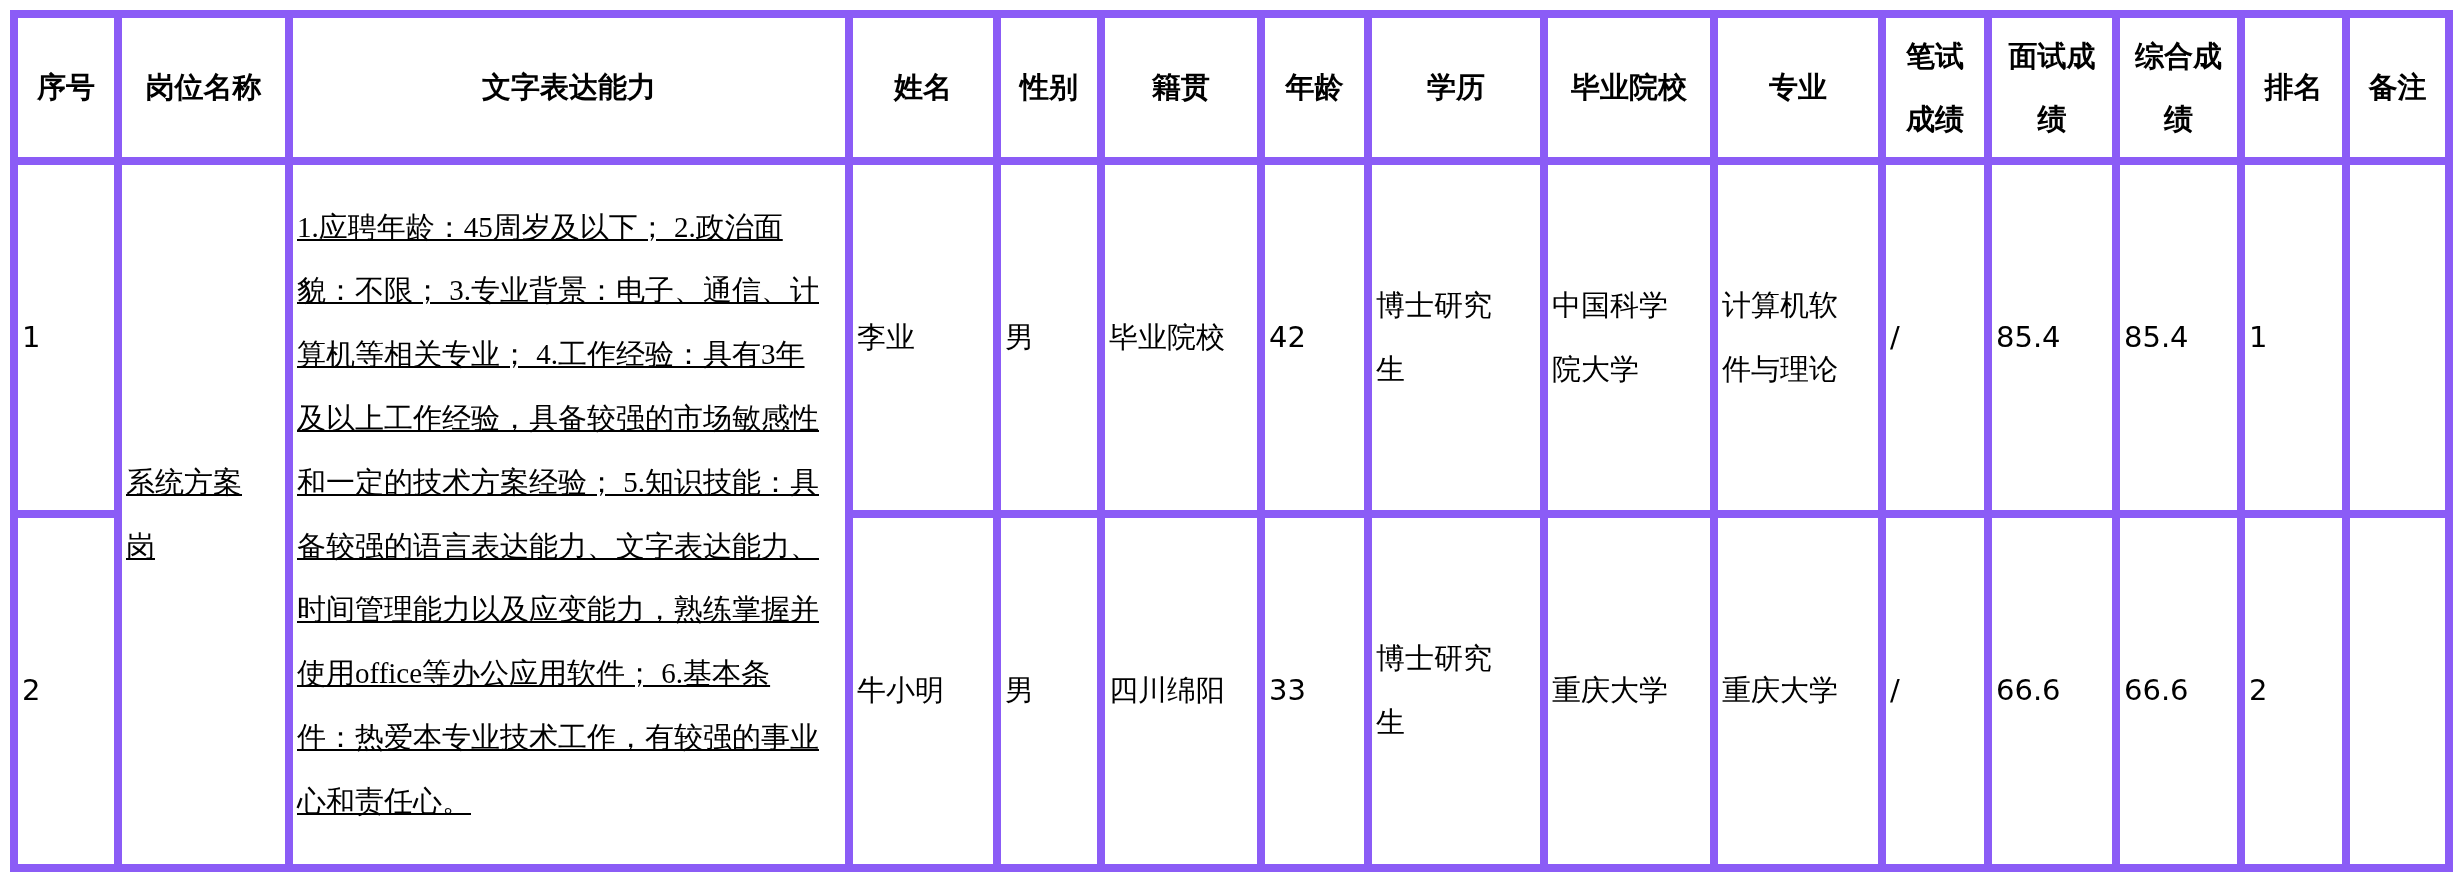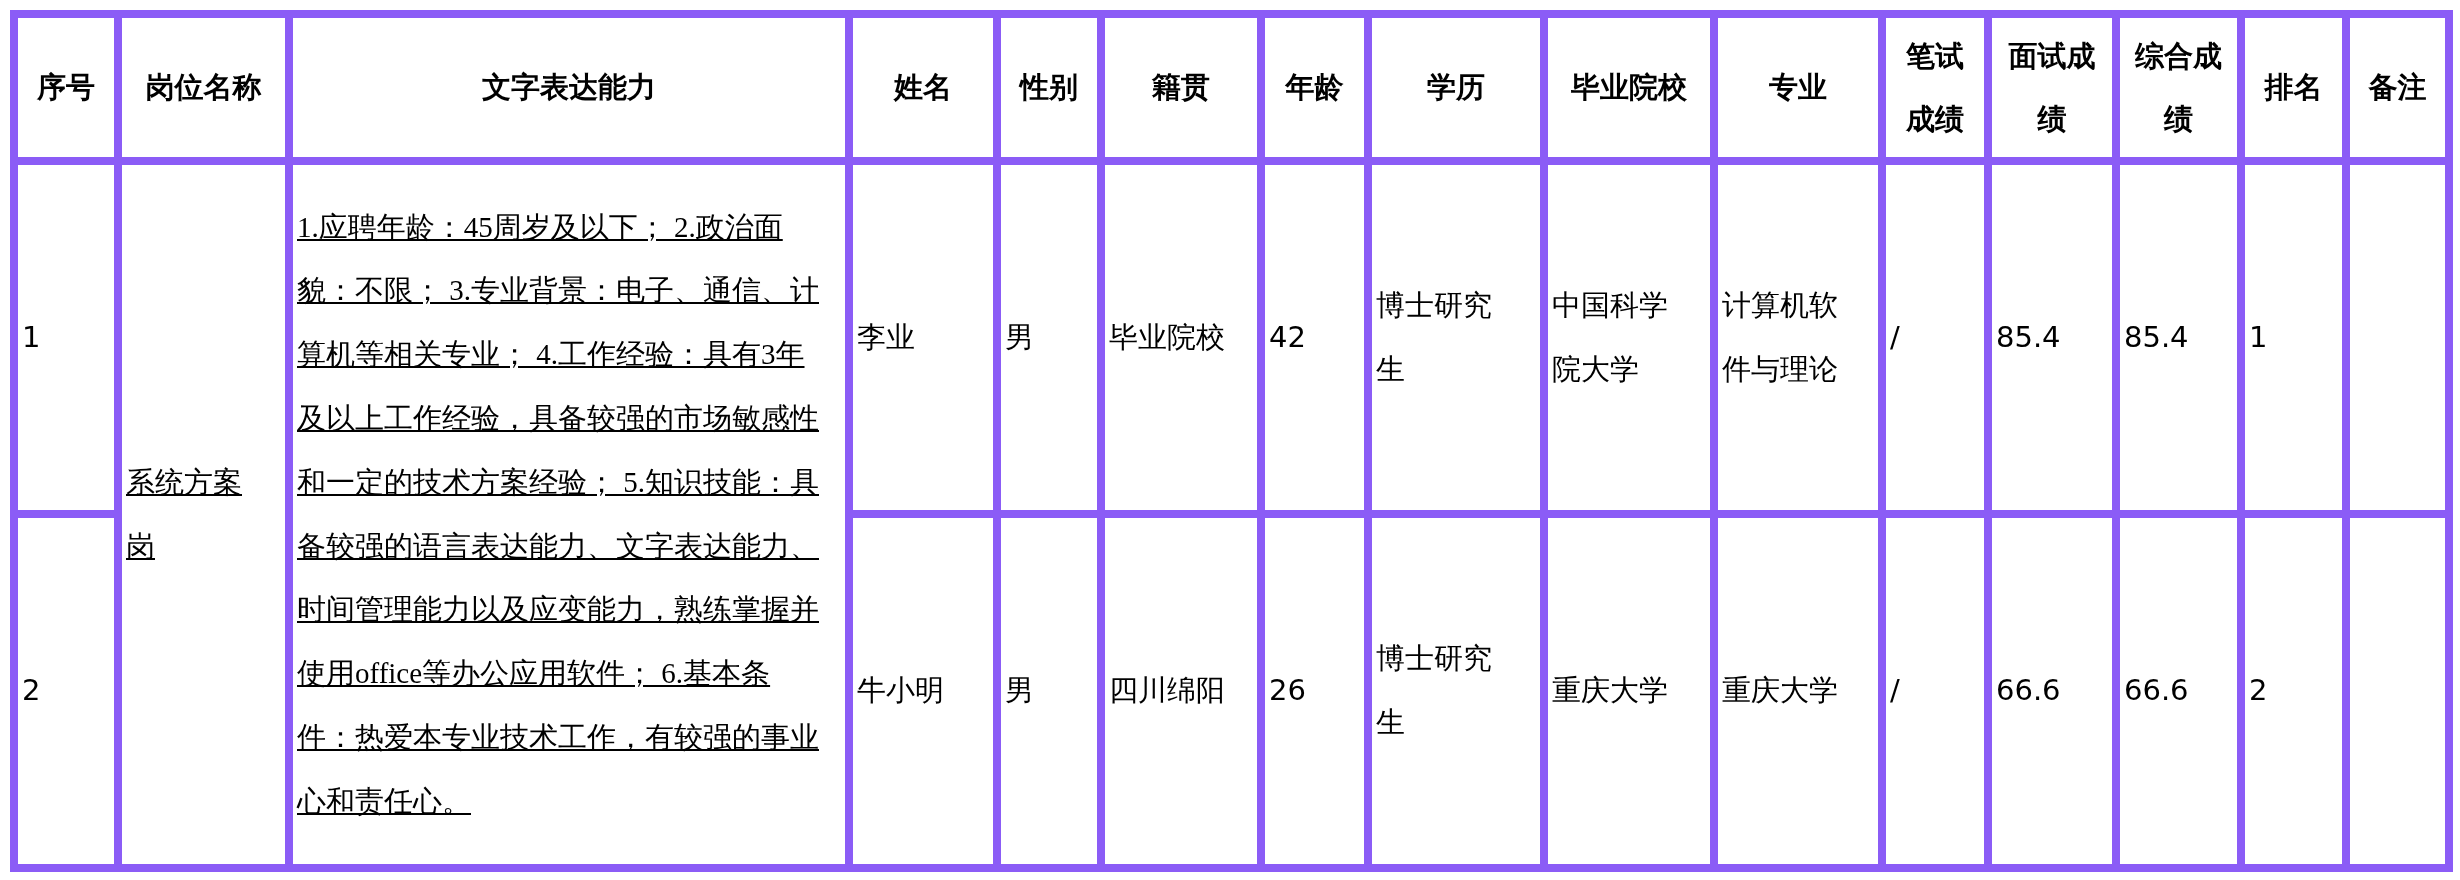--- a/index.html
+++ b/index.html
@@ -131,21 +131,21 @@
       <td class="num">85.4</td>
       <td class="num">1</td>
       <td></td>
     </tr>
 
     <tr class="row-2">
       <td class="num">2</td>
       <td>牛小明</td>
       <td>男</td>
       <td>四川绵阳</td>
-      <td class="num">26</td>
+      <td class="num">33</td>
       <td>博士研究
 生</td>
       <td>重庆大学</td>
       <td>重庆大学</td>
       <td class="num">/</td>
       <td class="num">66.6</td>
       <td class="num">66.6</td>
       <td class="num">2</td>
       <td></td>
     </tr>

